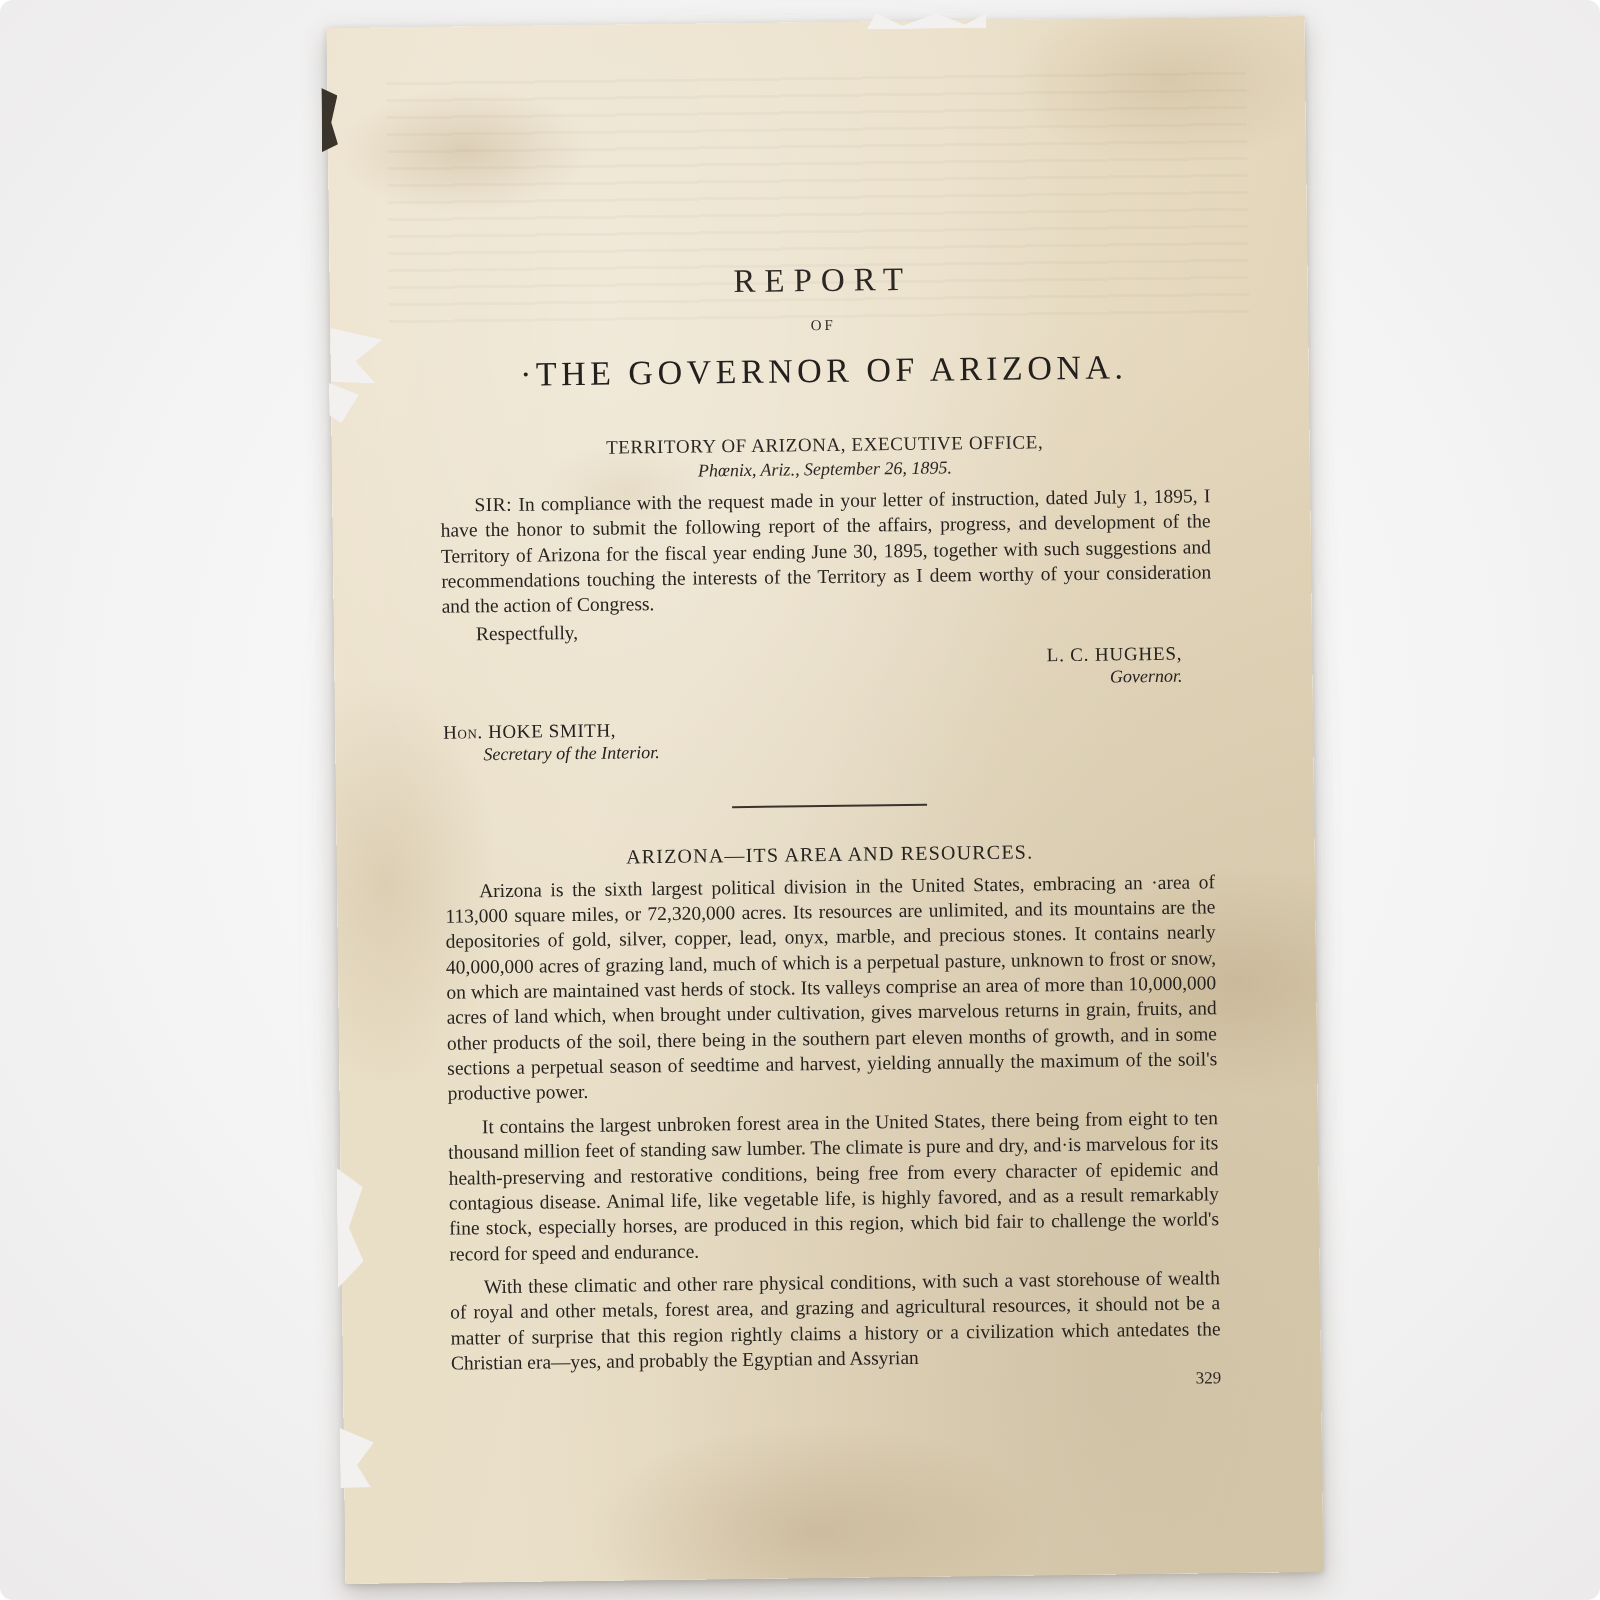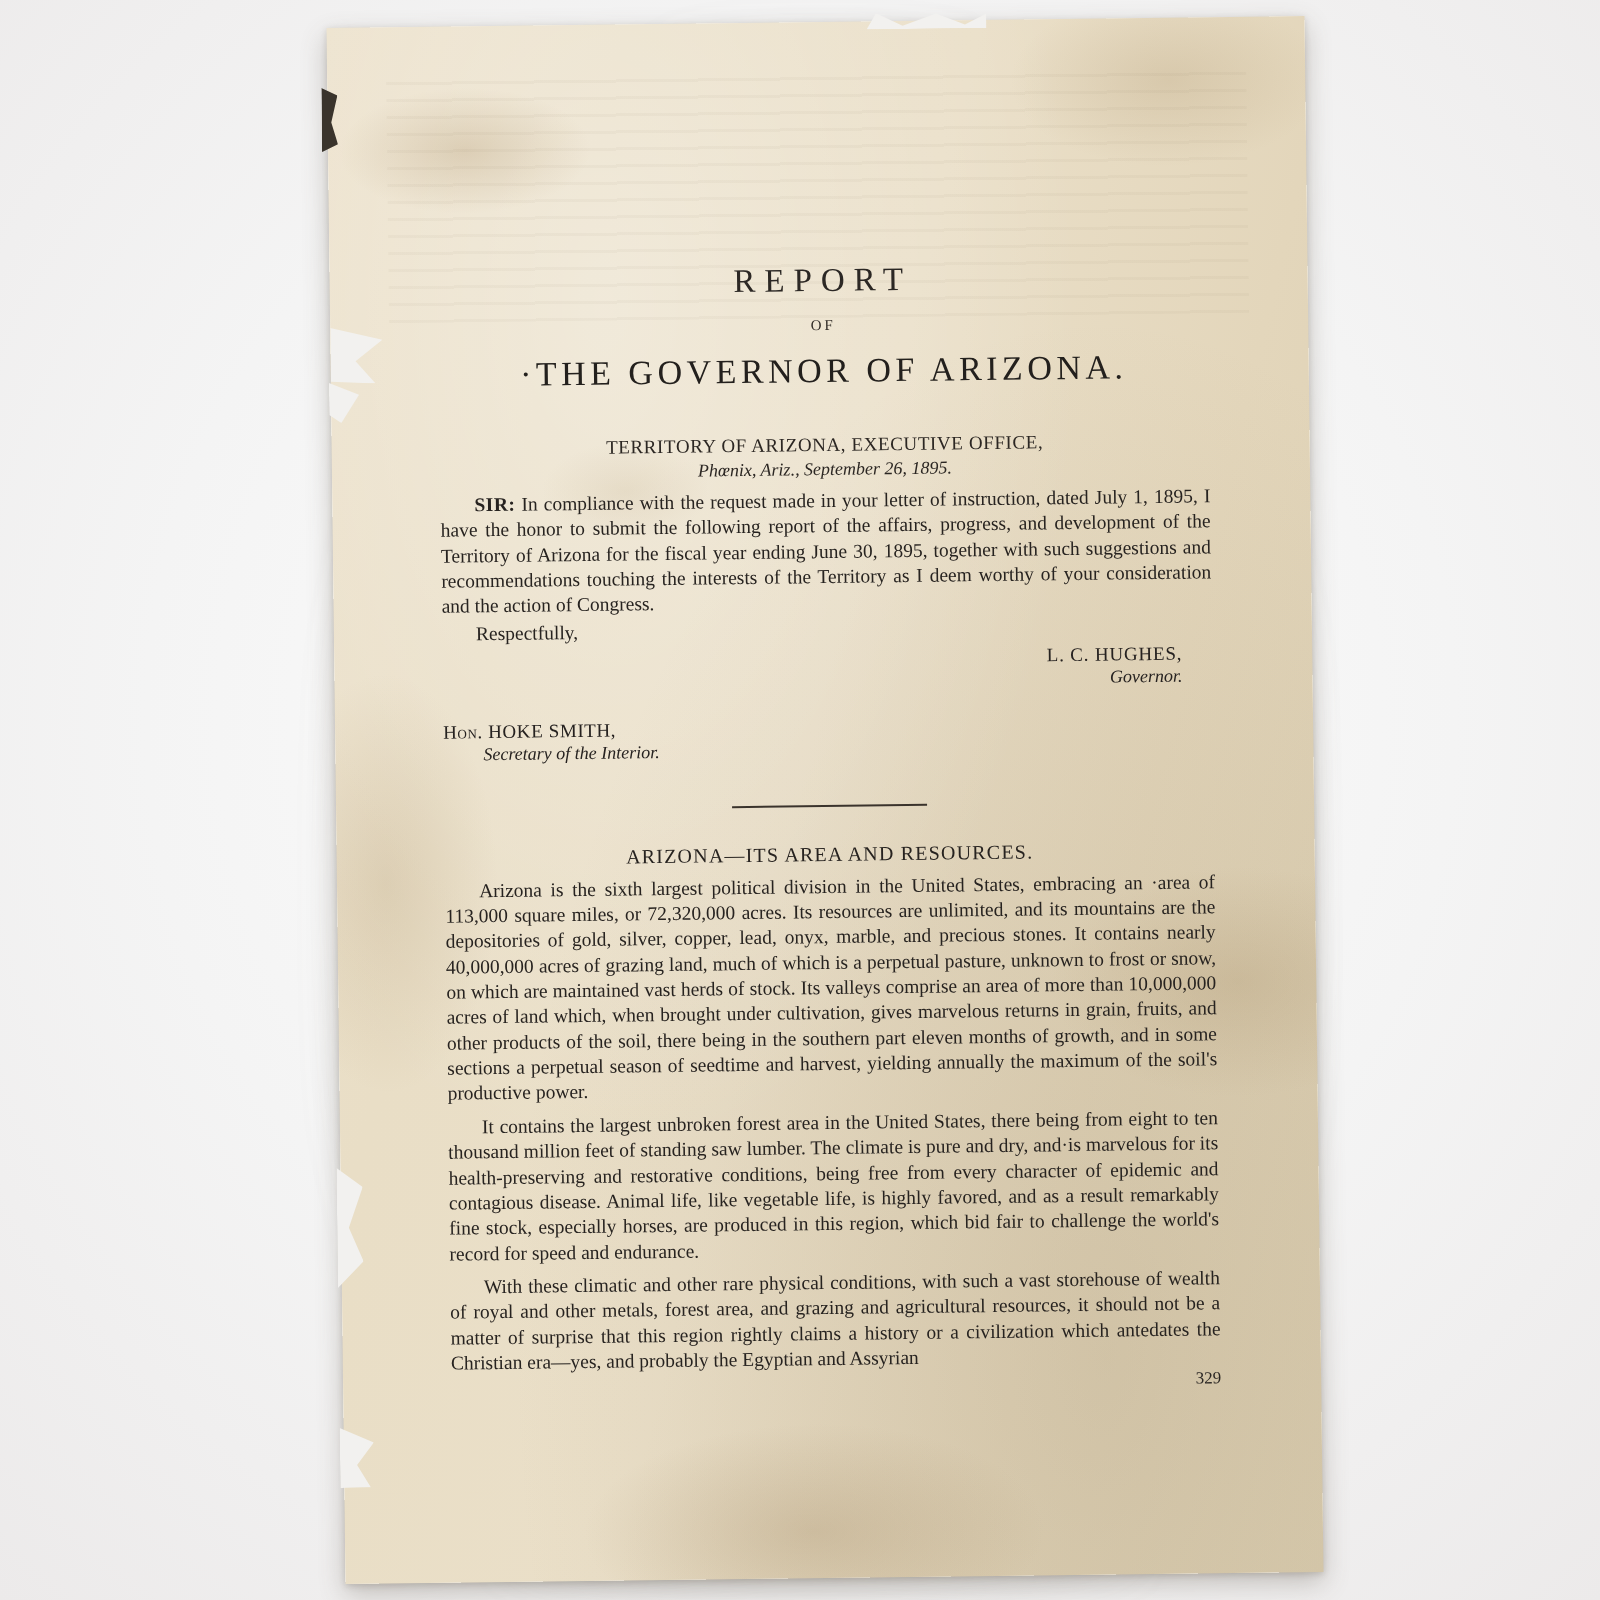--- a/index.html
+++ b/index.html
@@ -14,20 +14,21 @@
     font-family: "Liberation Serif", serif;
   }
 
   
   #photo {
     position: relative;
     width: 1600px;
     height: 1600px;
     background:
       radial-gradient(circle at 50% 45%, #fdfdfd 0%, #f4f4f4 55%, #eceaea 100%);
+    border-radius: 13px;
   }
 
   
   .page-shadow {
     position: absolute;
     left: 320px;
     top: 20px;
     width: 1000px;
     height: 1570px;
     background: radial-gradient(ellipse at 50% 55%, rgba(120,115,108,0.30) 0%, rgba(140,135,128,0.14) 55%, rgba(255,255,255,0) 74%);
@@ -138,21 +139,21 @@
   }
 
   .body-p {
     margin-top: 8px;
     font-size: 19.5px;
     line-height: 1.30;
     text-align: justify;
     text-indent: 34px;
     color: #272320;
   }
-  .body-p .sc { font-variant: small-caps; letter-spacing: .5px; font-weight: bold; }
+  .body-p .sc { font-variant: small-caps; letter-spacing: .5px; }
 
   .resp {
     margin-top: 4px;
     font-size: 19.5px;
     text-indent: 34px;
     color: #272320;
   }
   .sig {
     margin-top: 6px;
     text-align: right;

